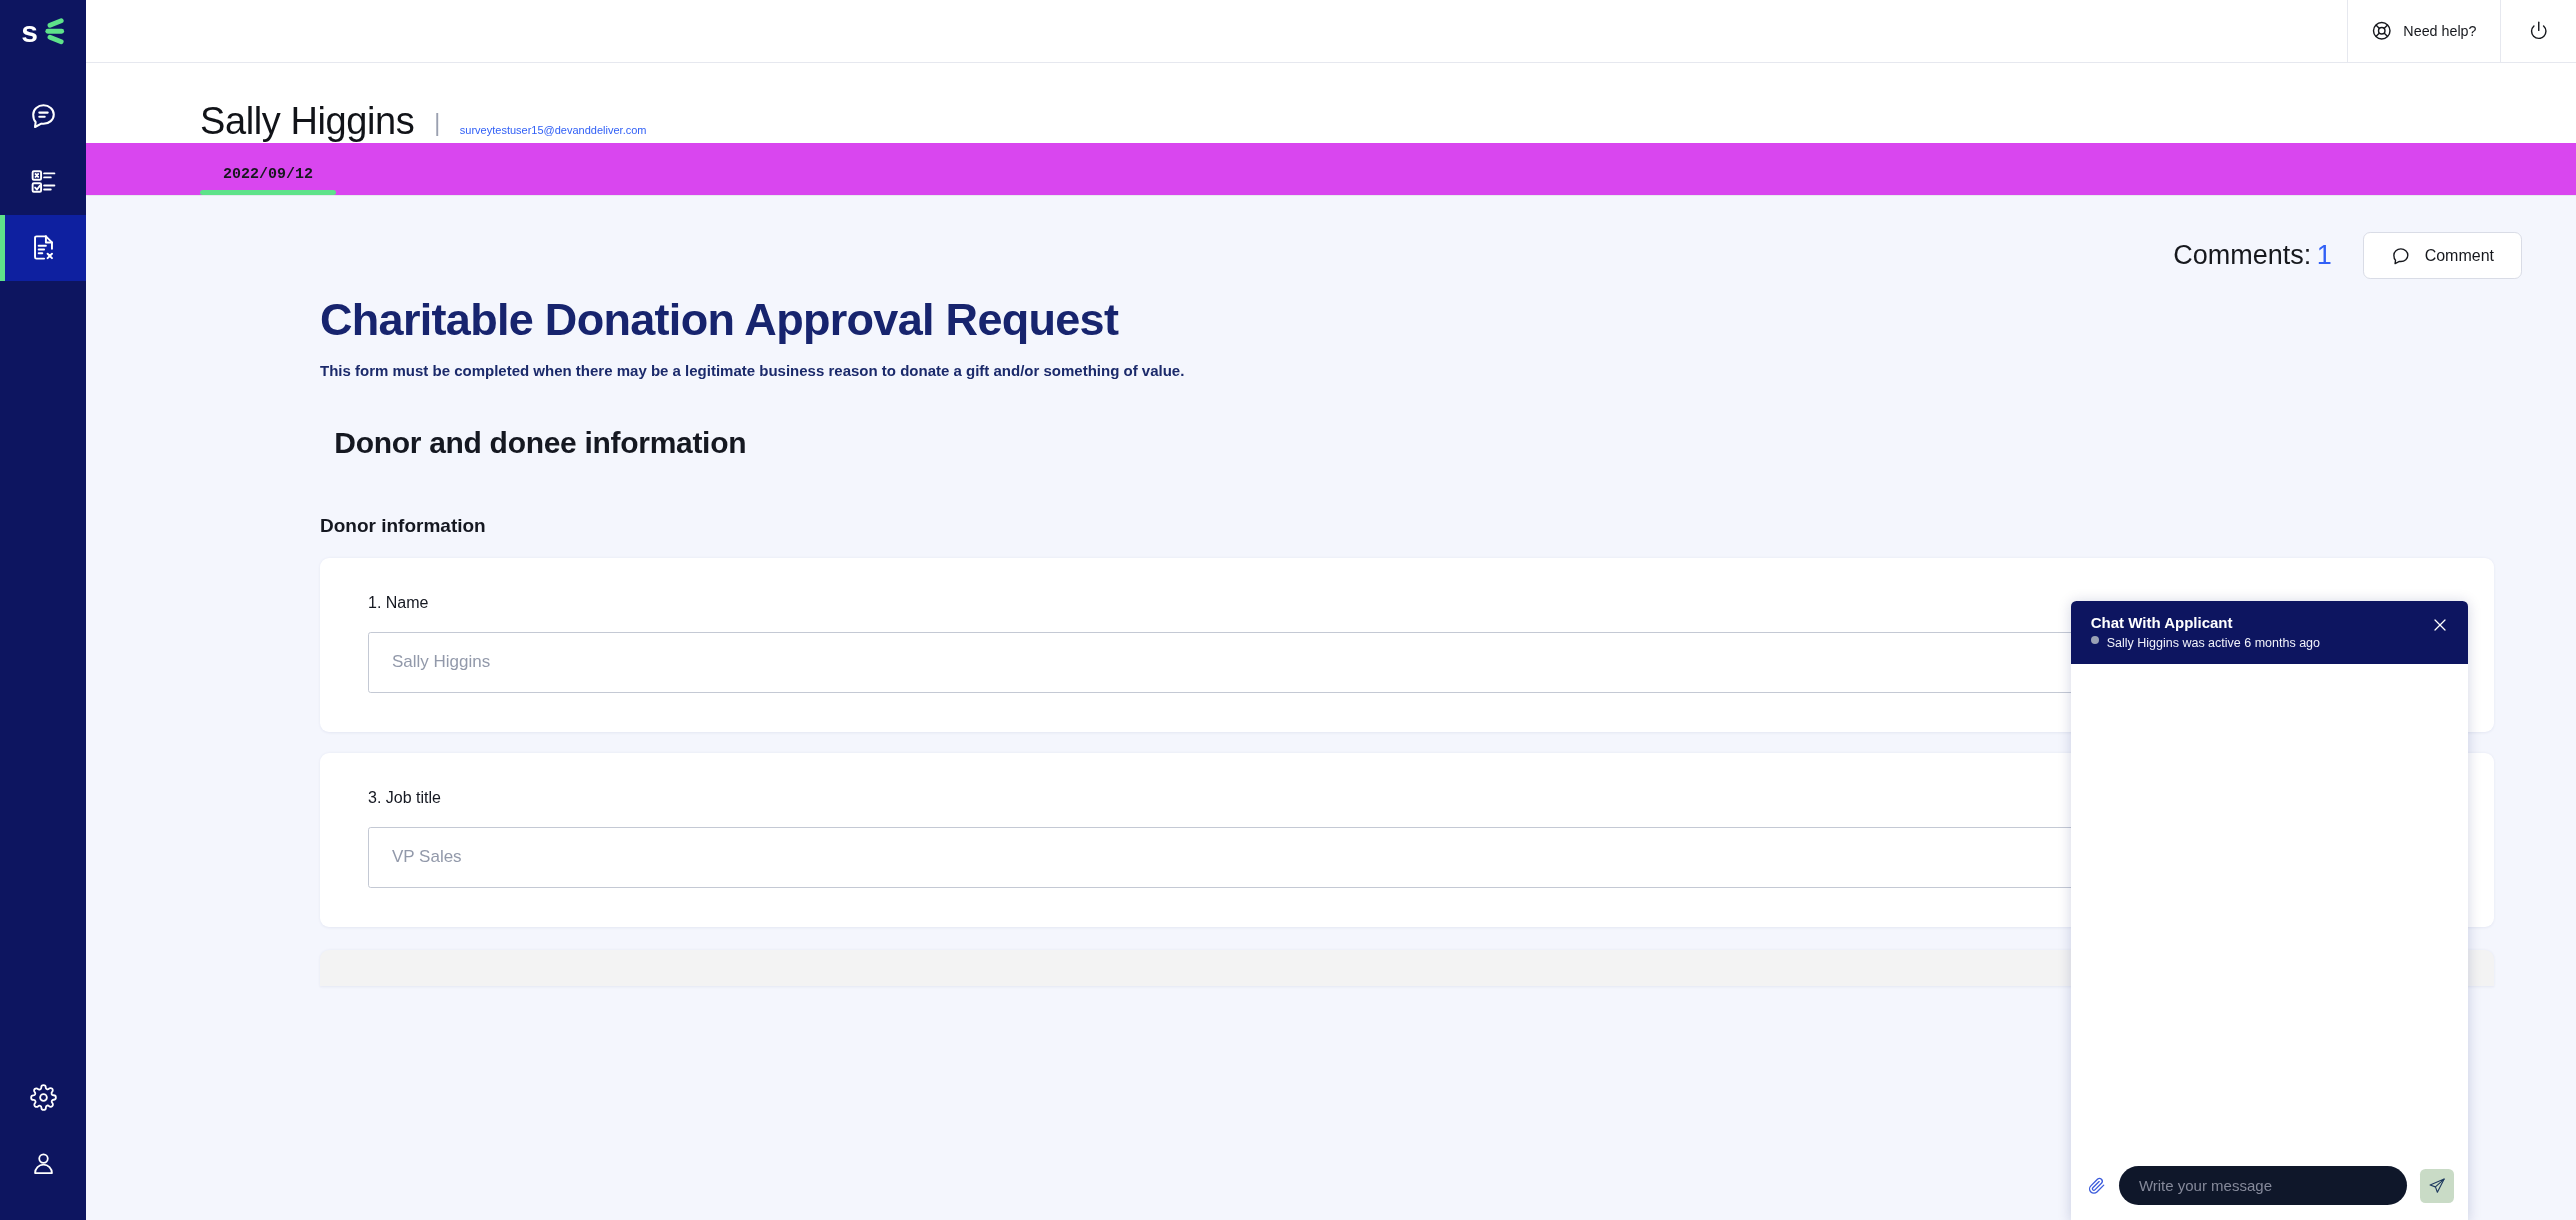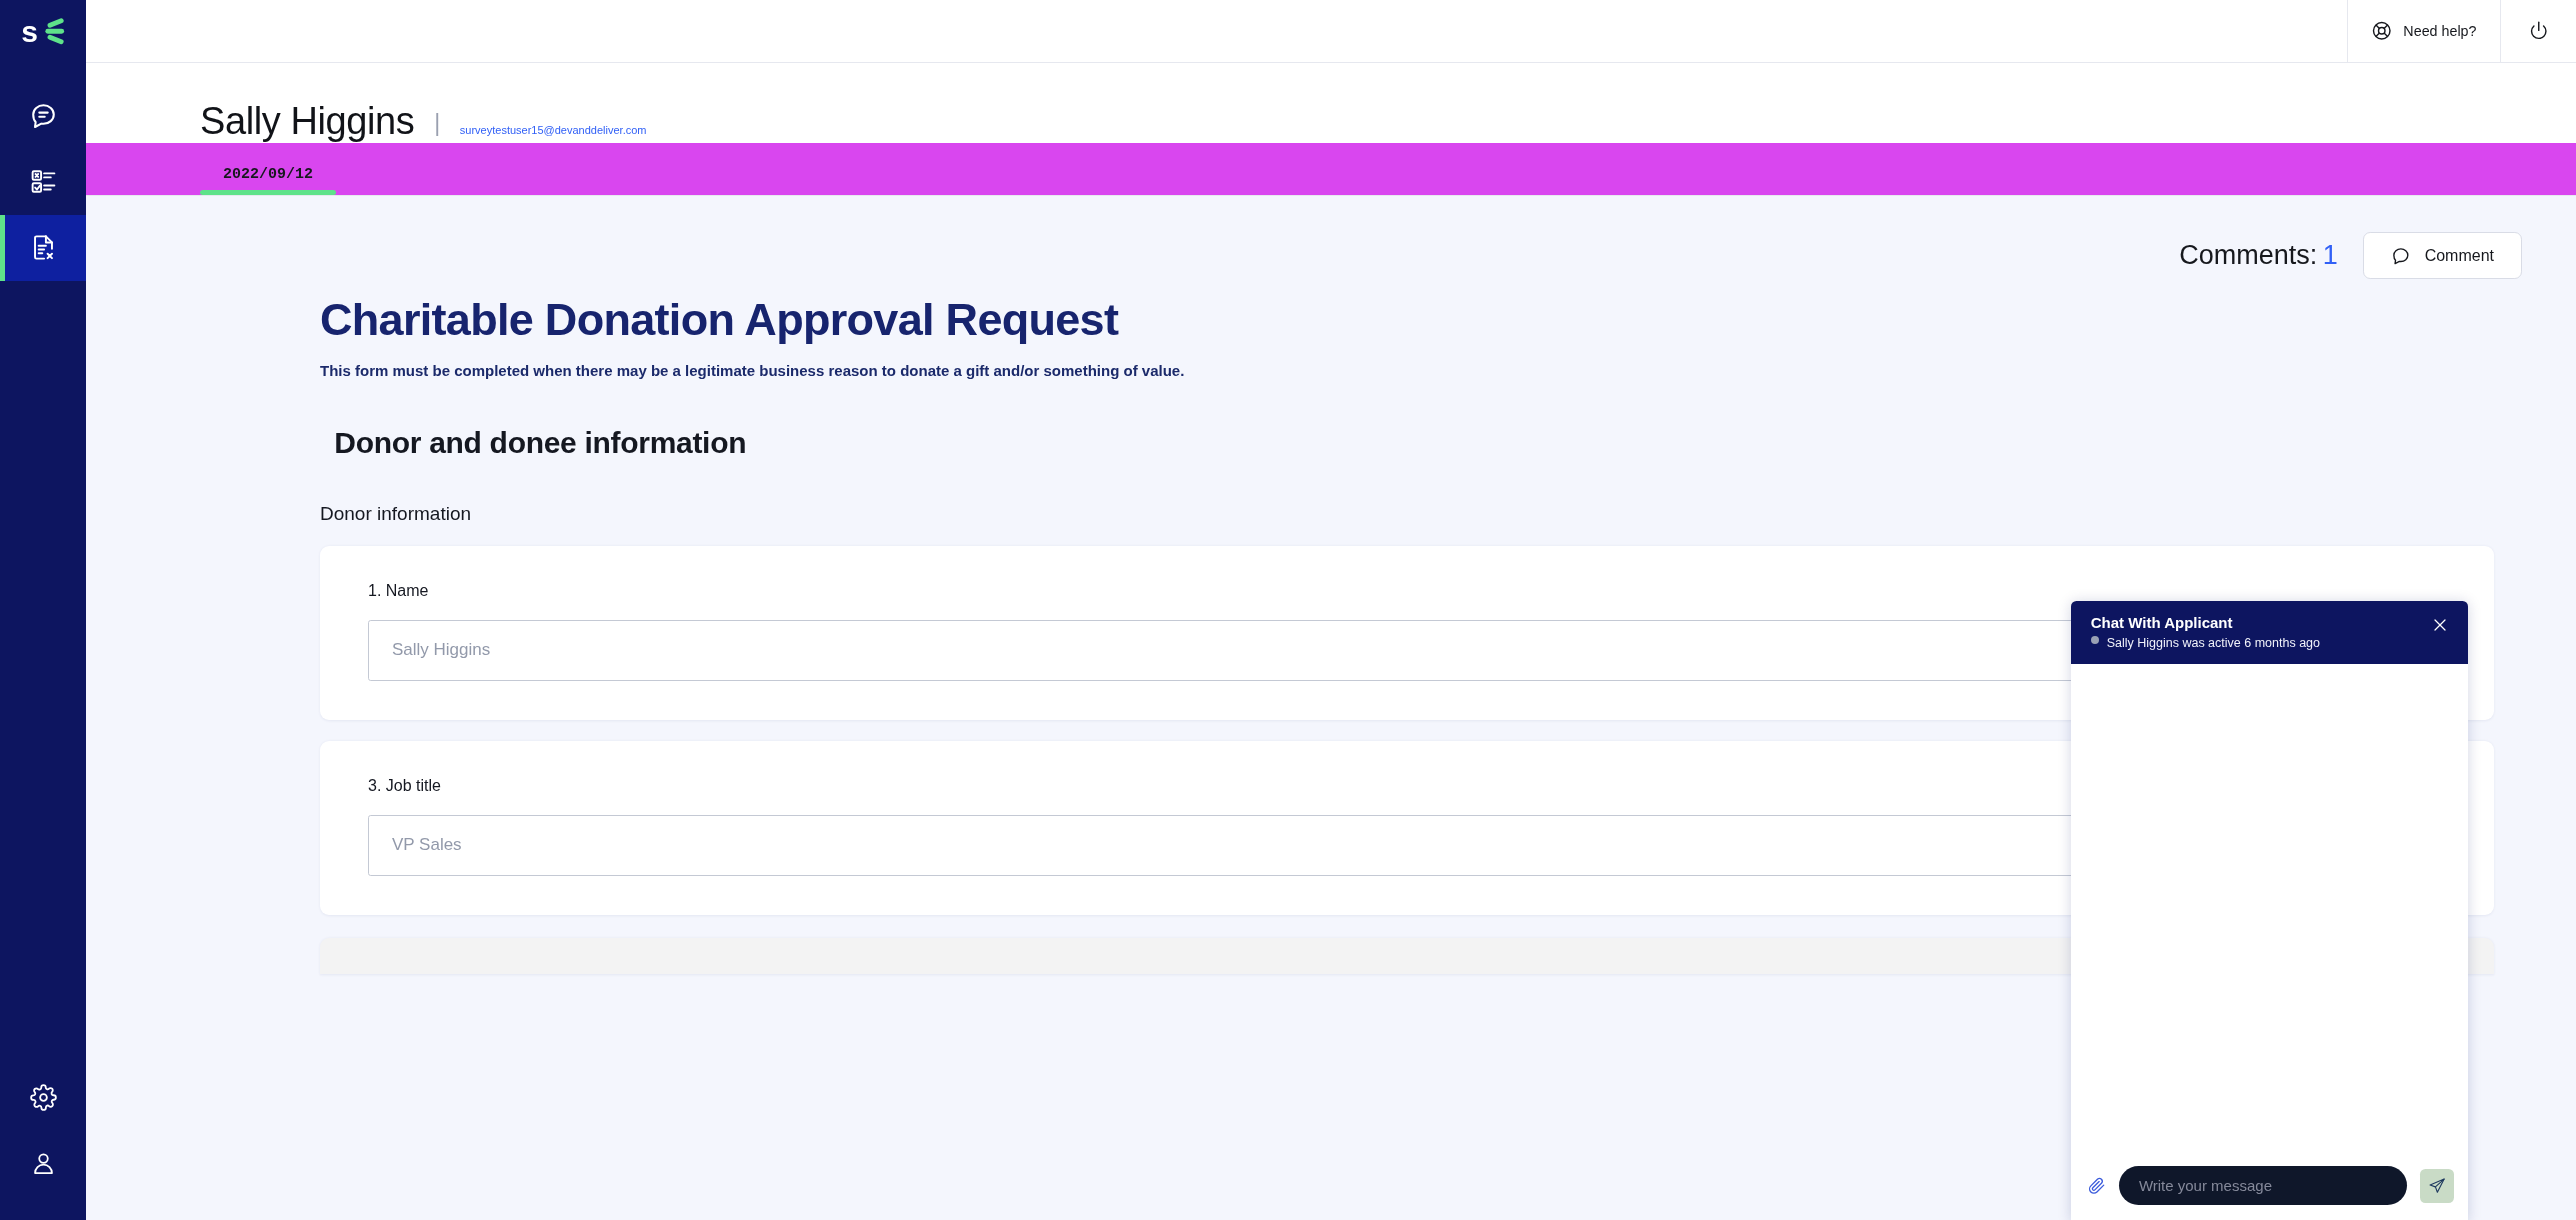--- a/index.html
+++ b/index.html
@@ -203,20 +203,21 @@
     align-items: center;
     gap: 14.3px;
     background: #ffffff;
     border: 0.9px solid #d9dce6;
     border-radius: 7.2px;
     padding: 12.5px 27px;
     font-size: 16px;
     color: #16181d;
     cursor: pointer;
     height: 47px;
+    margin-left: 6px;
   }
 
   .form-area { padding: 16px 0 0 234px; }
   .form-title {
     font-size: 45px;
     font-weight: 700;
     color: #17246e;
     letter-spacing: -0.7px;
     line-height: 1.12;
   }
@@ -228,23 +229,23 @@
   }
   .section-heading {
     margin-top: 47px;
     margin-left: 14.3px;
     font-size: 30px;
     font-weight: 700;
     color: #151821;
     letter-spacing: -0.3px;
   }
   .subsection-heading {
-    margin-top: 43px;
+    margin-top: 55px;
     font-size: 19px;
-    font-weight: 400;
+    font-weight: 700;
     color: #151821;
   }
 
   .q-card {
     margin-top: 21.5px;
     margin-right: 0;
     width: 2174px;
     background: #ffffff;
     border-radius: 9px;
     box-shadow: 0 0.9px 2.7px rgba(23,36,110,0.07);

